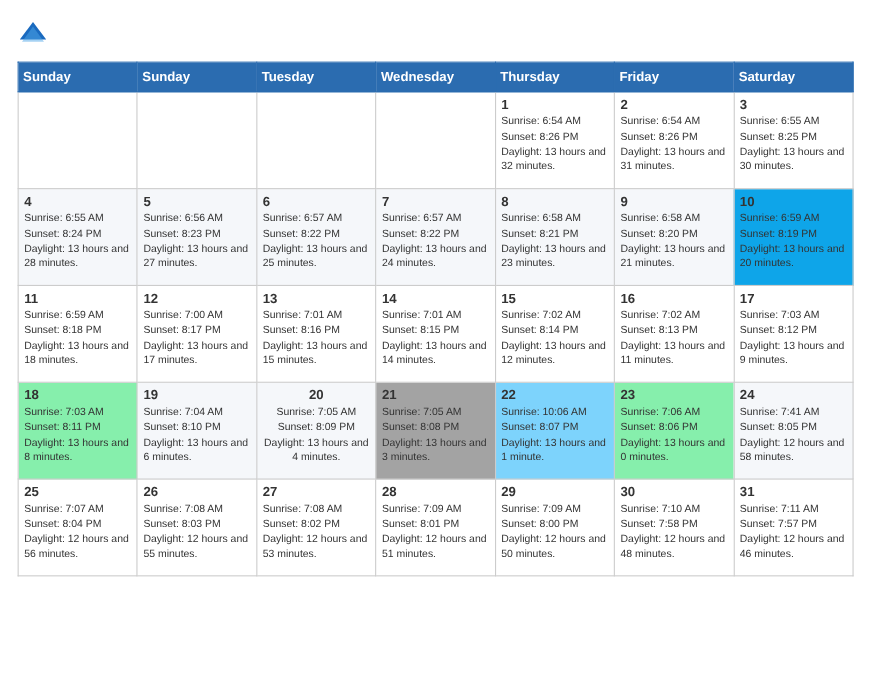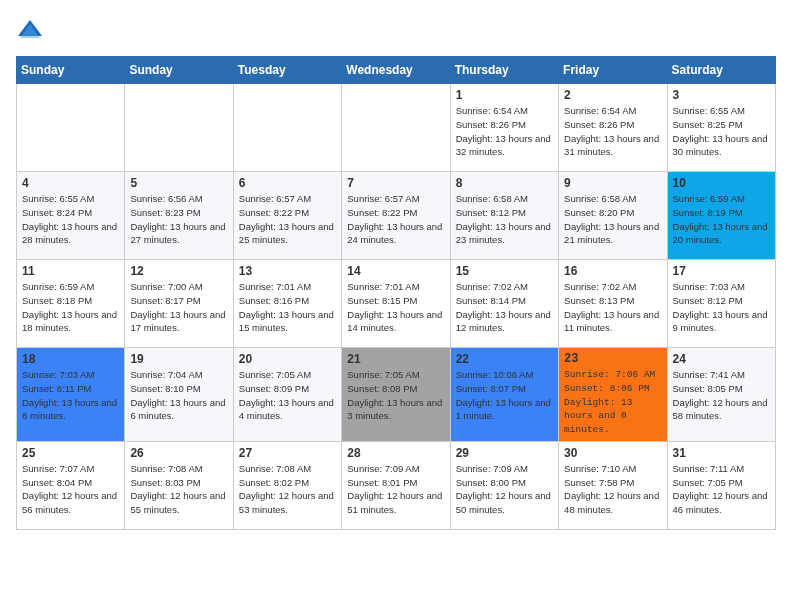--- a/index.html
+++ b/index.html
@@ -178,21 +178,21 @@
         <td style="background: rgb(245, 247, 250);">
           <span class="day-num">7</span>
           <div class="day-info">Sunrise: 6:57 AM
 Sunset: 8:22 PM
 Daylight: 13 hours
 and 24 minutes.</div>
         </td>
         <td style="background: rgb(245, 247, 250);">
           <span class="day-num">8</span>
           <div class="day-info">Sunrise: 6:58 AM
-Sunset: 8:12 PM
+Sunset: 8:21 PM
 Daylight: 13 hours
 and 23 minutes.</div>
         </td>
         <td style="background: rgb(245, 247, 250);">
           <span class="day-num">9</span>
           <div class="day-info">Sunrise: 6:58 AM
 Sunset: 8:20 PM
 Daylight: 13 hours
 and 21 minutes.</div>
         </td>
@@ -249,56 +249,56 @@
         </td>
         <td>
           <span class="day-num">17</span>
           <div class="day-info">Sunrise: 7:03 AM
 Sunset: 8:12 PM
 Daylight: 13 hours
 and 9 minutes.</div>
         </td>
       </tr>
       <tr>
-        <td style="background: #3b82f6; margin-top: 12px;">
+        <td style="background: #86efac; margin-top: 12px;">
           <span class="day-num">18</span>
           <div class="day-info">Sunrise: 7:03 AM
 Sunset: 8:11 PM
 Daylight: 13 hours
 and 8 minutes.</div>
         </td>
         <td style="background: rgb(245, 247, 250); margin-top: 25px;">
           <span class="day-num">19</span>
           <div class="day-info">Sunrise: 7:04 AM
 Sunset: 8:10 PM
 Daylight: 13 hours
 and 6 minutes.</div>
         </td>
-        <td style="background: rgb(245, 247, 250);">
+        <td style="background: rgb(245, 247, 250); text-align: center;">
           <span class="day-num">20</span>
           <div class="day-info">Sunrise: 7:05 AM
 Sunset: 8:09 PM
 Daylight: 13 hours
 and 4 minutes.</div>
         </td>
         <td style="background: #a3a3a3;">
           <span class="day-num">21</span>
           <div class="day-info">Sunrise: 7:05 AM
 Sunset: 8:08 PM
 Daylight: 13 hours
 and 3 minutes.</div>
         </td>
-        <td style="background: #3b82f6;">
+        <td style="background: #7dd3fc;">
           <span class="day-num">22</span>
           <div class="day-info">Sunrise: 10:06 AM
 Sunset: 8:07 PM
 Daylight: 13 hours
 and 1 minute.</div>
         </td>
-        <td style="background: #f97316; font-family: Liberation Mono, monospace;">
+        <td style="background: #86efac;">
           <span class="day-num">23</span>
           <div class="day-info">Sunrise: 7:06 AM
 Sunset: 8:06 PM
 Daylight: 13 hours
 and 0 minutes.</div>
         </td>
         <td style="background: rgb(245, 247, 250); margin-top: 24px;">
           <span class="day-num">24</span>
           <div class="day-info">Sunrise: 7:41 AM
 Sunset: 8:05 PM
@@ -345,19 +345,19 @@
         <td>
           <span class="day-num">30</span>
           <div class="day-info">Sunrise: 7:10 AM
 Sunset: 7:58 PM
 Daylight: 12 hours
 and 48 minutes.</div>
         </td>
         <td>
           <span class="day-num">31</span>
           <div class="day-info">Sunrise: 7:11 AM
-Sunset: 7:05 PM
+Sunset: 7:57 PM
 Daylight: 12 hours
 and 46 minutes.</div>
         </td>
       </tr>
     </tbody>
 </table>
 
 </body></html>

